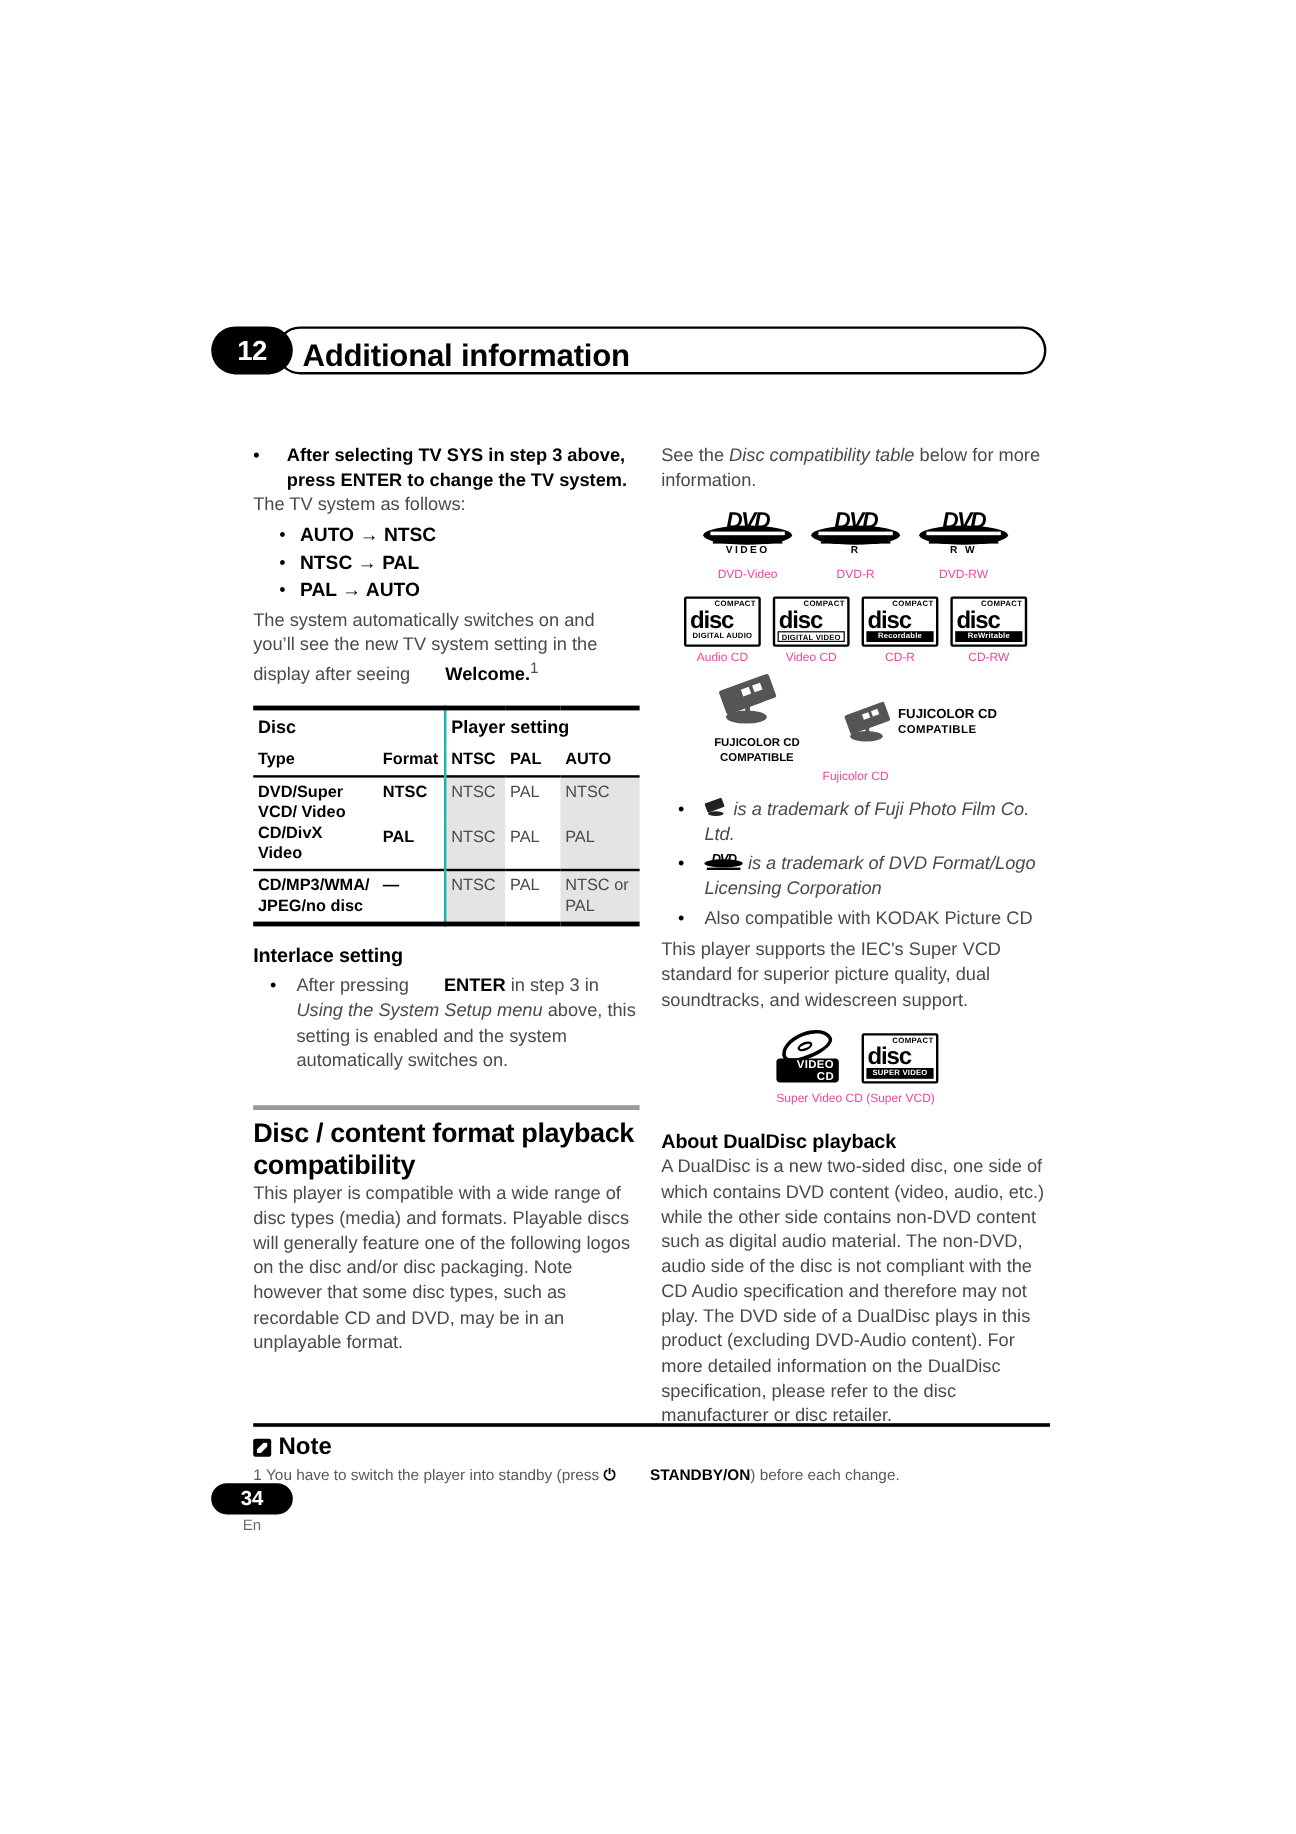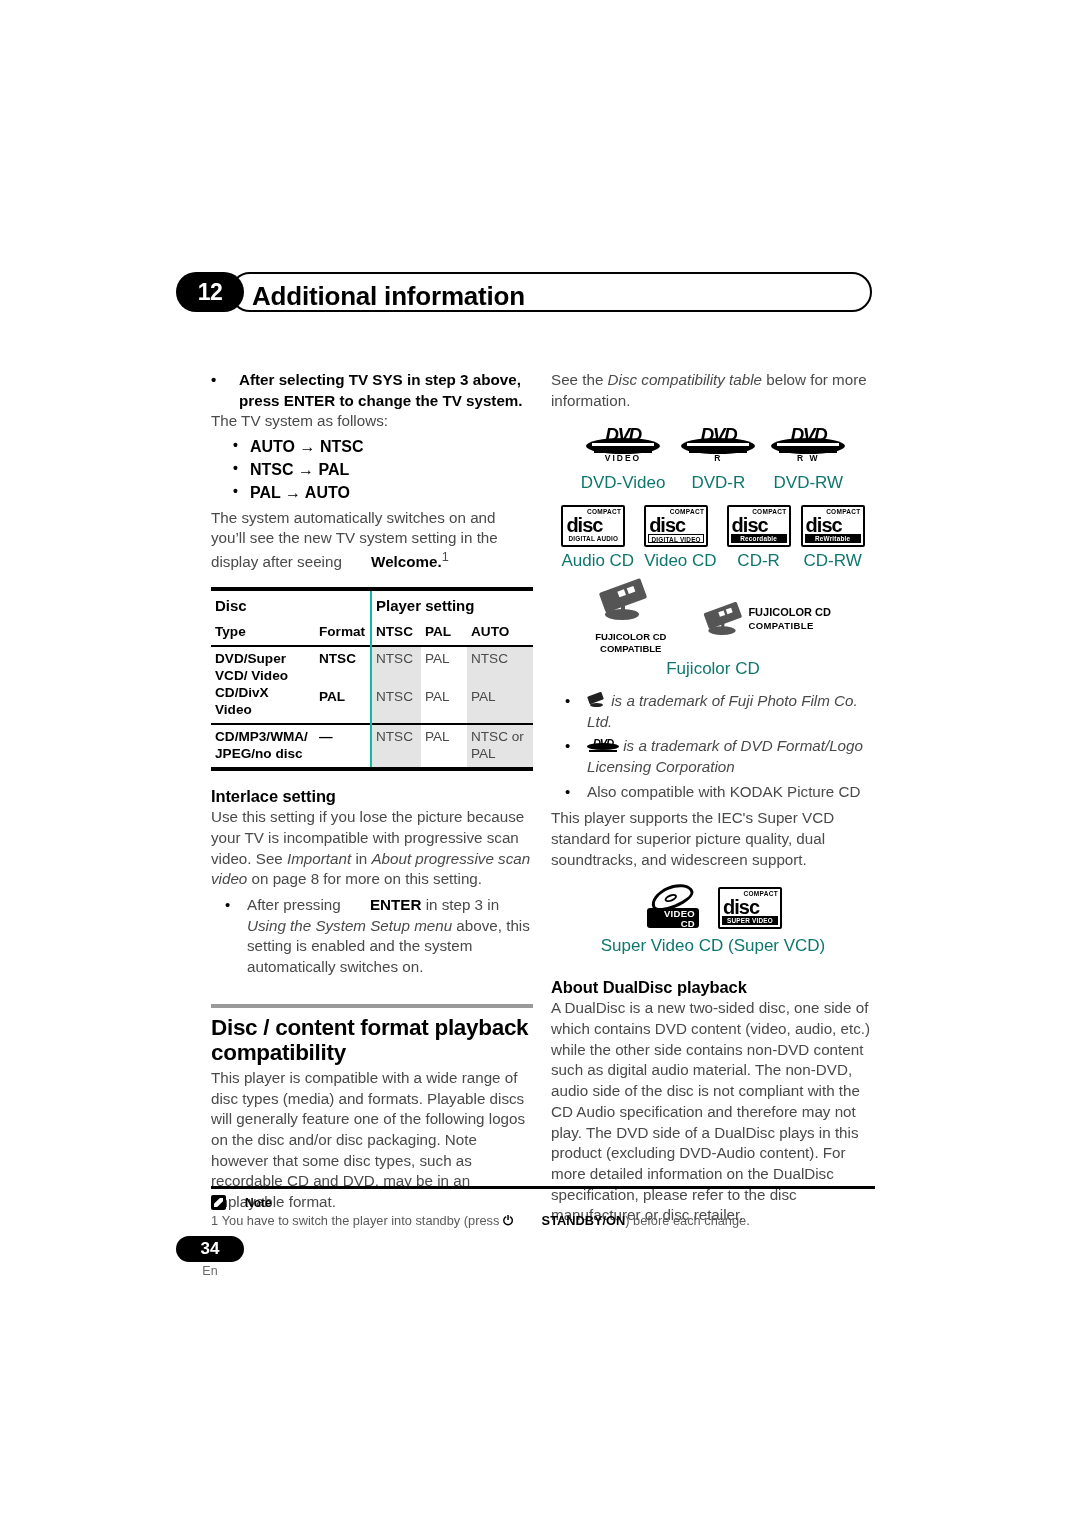--- a/index.html
+++ b/index.html
@@ -182,22 +182,22 @@
   
   .logo-row {
     display: flex;
     justify-content: center;
     align-items: flex-end;
     gap: 14px;
     margin-top: 14px;
   }
   .logo-cell { text-align: center; }
   .logo-cap {
-    font-size: 17px;
-    color: #0f766e;
+    font-size: 10px;
+    color: #ec4899;
     margin-top: 4px;
     white-space: nowrap;
   }
 
   
   .dvd-logo {
     width: 74px;
     height: 40px;
     position: relative;
     display: inline-block;
@@ -439,22 +439,22 @@
     width: 664px;
   }
   .note-rule {
     height: 3px;
     background: #000;
     margin-bottom: 6px;
   }
   .note-head {
     display: flex;
     align-items: center;
-    gap: 19px;
-    font-size: 12px;
+    gap: 6px;
+    font-size: 20px;
     font-weight: bold;
     color: #000;
     margin-bottom: 2px;
   }
   .note-icon {
     width: 15px; height: 15px;
     background: #000;
     border-radius: 2px;
     position: relative;
   }
@@ -581,21 +581,20 @@
         <td class="hd">CD/MP3/WMA/ JPEG/no disc</td>
         <td class="hd">—</td>
         <td class="shade vline">NTSC</td>
         <td>PAL</td>
         <td class="shade">NTSC or PAL</td>
       </tr>
     </tbody>
       </table>
 
     <h3 class="sub">Interlace setting</h3>
-    <div class="para"><span>Use this setting if you lose the picture because your TV is incompatible with progressive scan video. See </span><i>Important</i><span> in </span><i>About progressive scan video</i><span> on page 8 for more on this setting.</span></div>
 
     <div class="bullet-row" style="margin-top:5px; padding-left:14px;">
       <span class="bullet-dot">•</span>
       <span class="bullet-txt"><span>After pressing </span><b>ENTER</b><span> in step 3 in </span><i>Using the System Setup menu</i><span> above, this setting is enabled and the system automatically switches on.</span></span>
     </div>
 
     <div class="rule-gray"></div>
     <h2 class="big">Disc / content format playback compatibility</h2>
     <div class="para">This player is compatible with a wide range of disc types (media) and formats. Playable discs will generally feature one of the following logos on the disc and/or disc packaging. Note however that some disc types, such as recordable CD and DVD, may be in an unplayable format.</div>
   </div>

